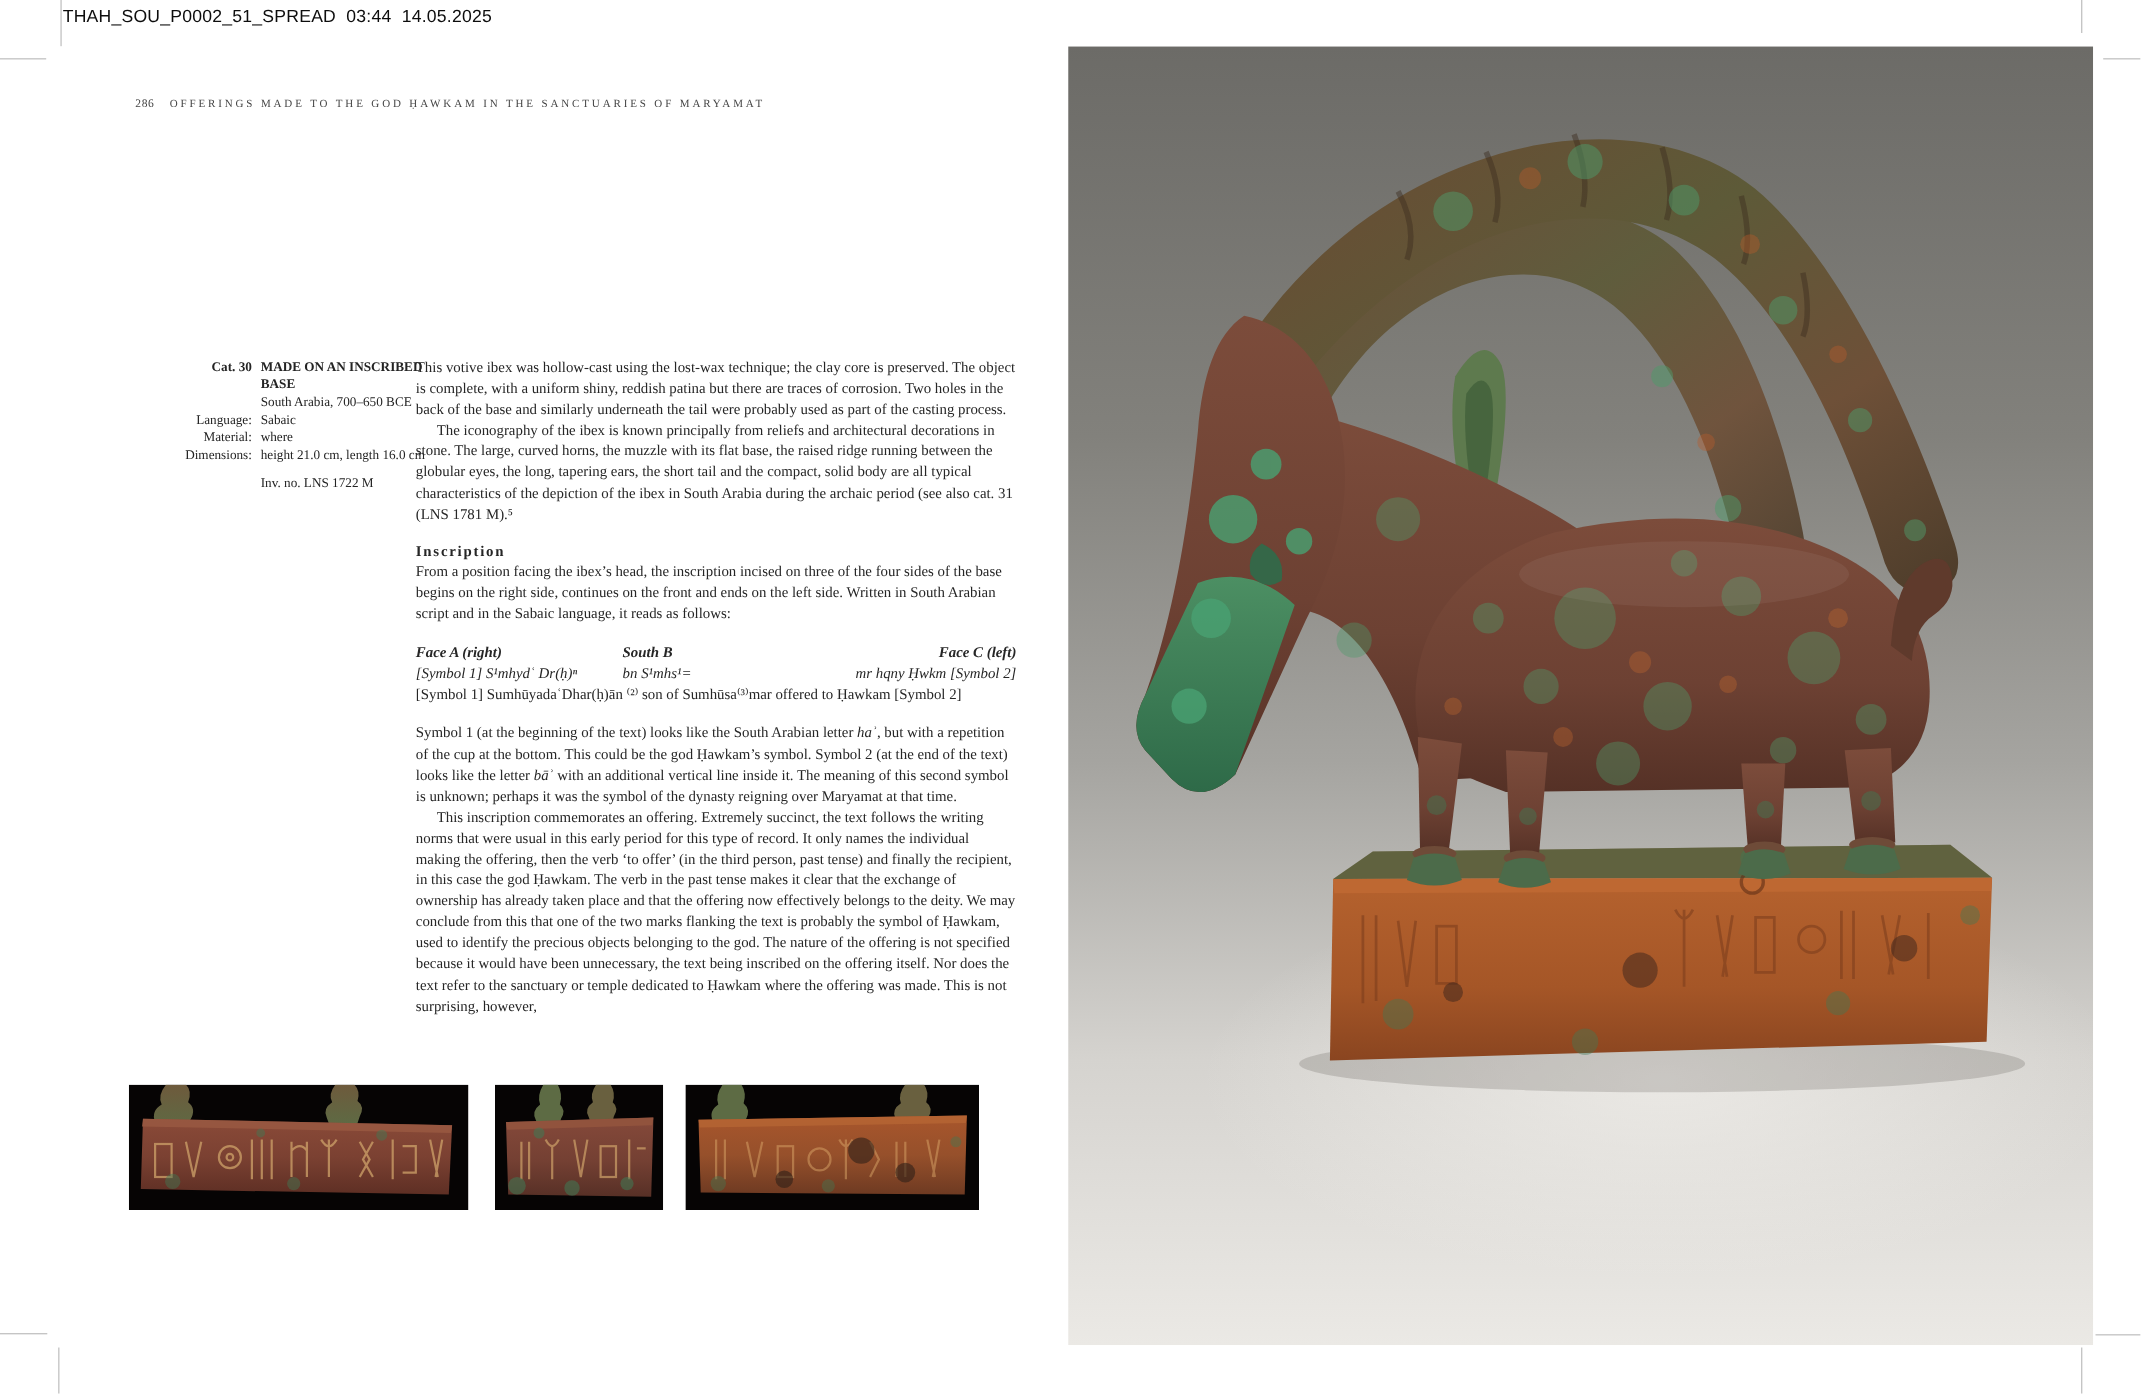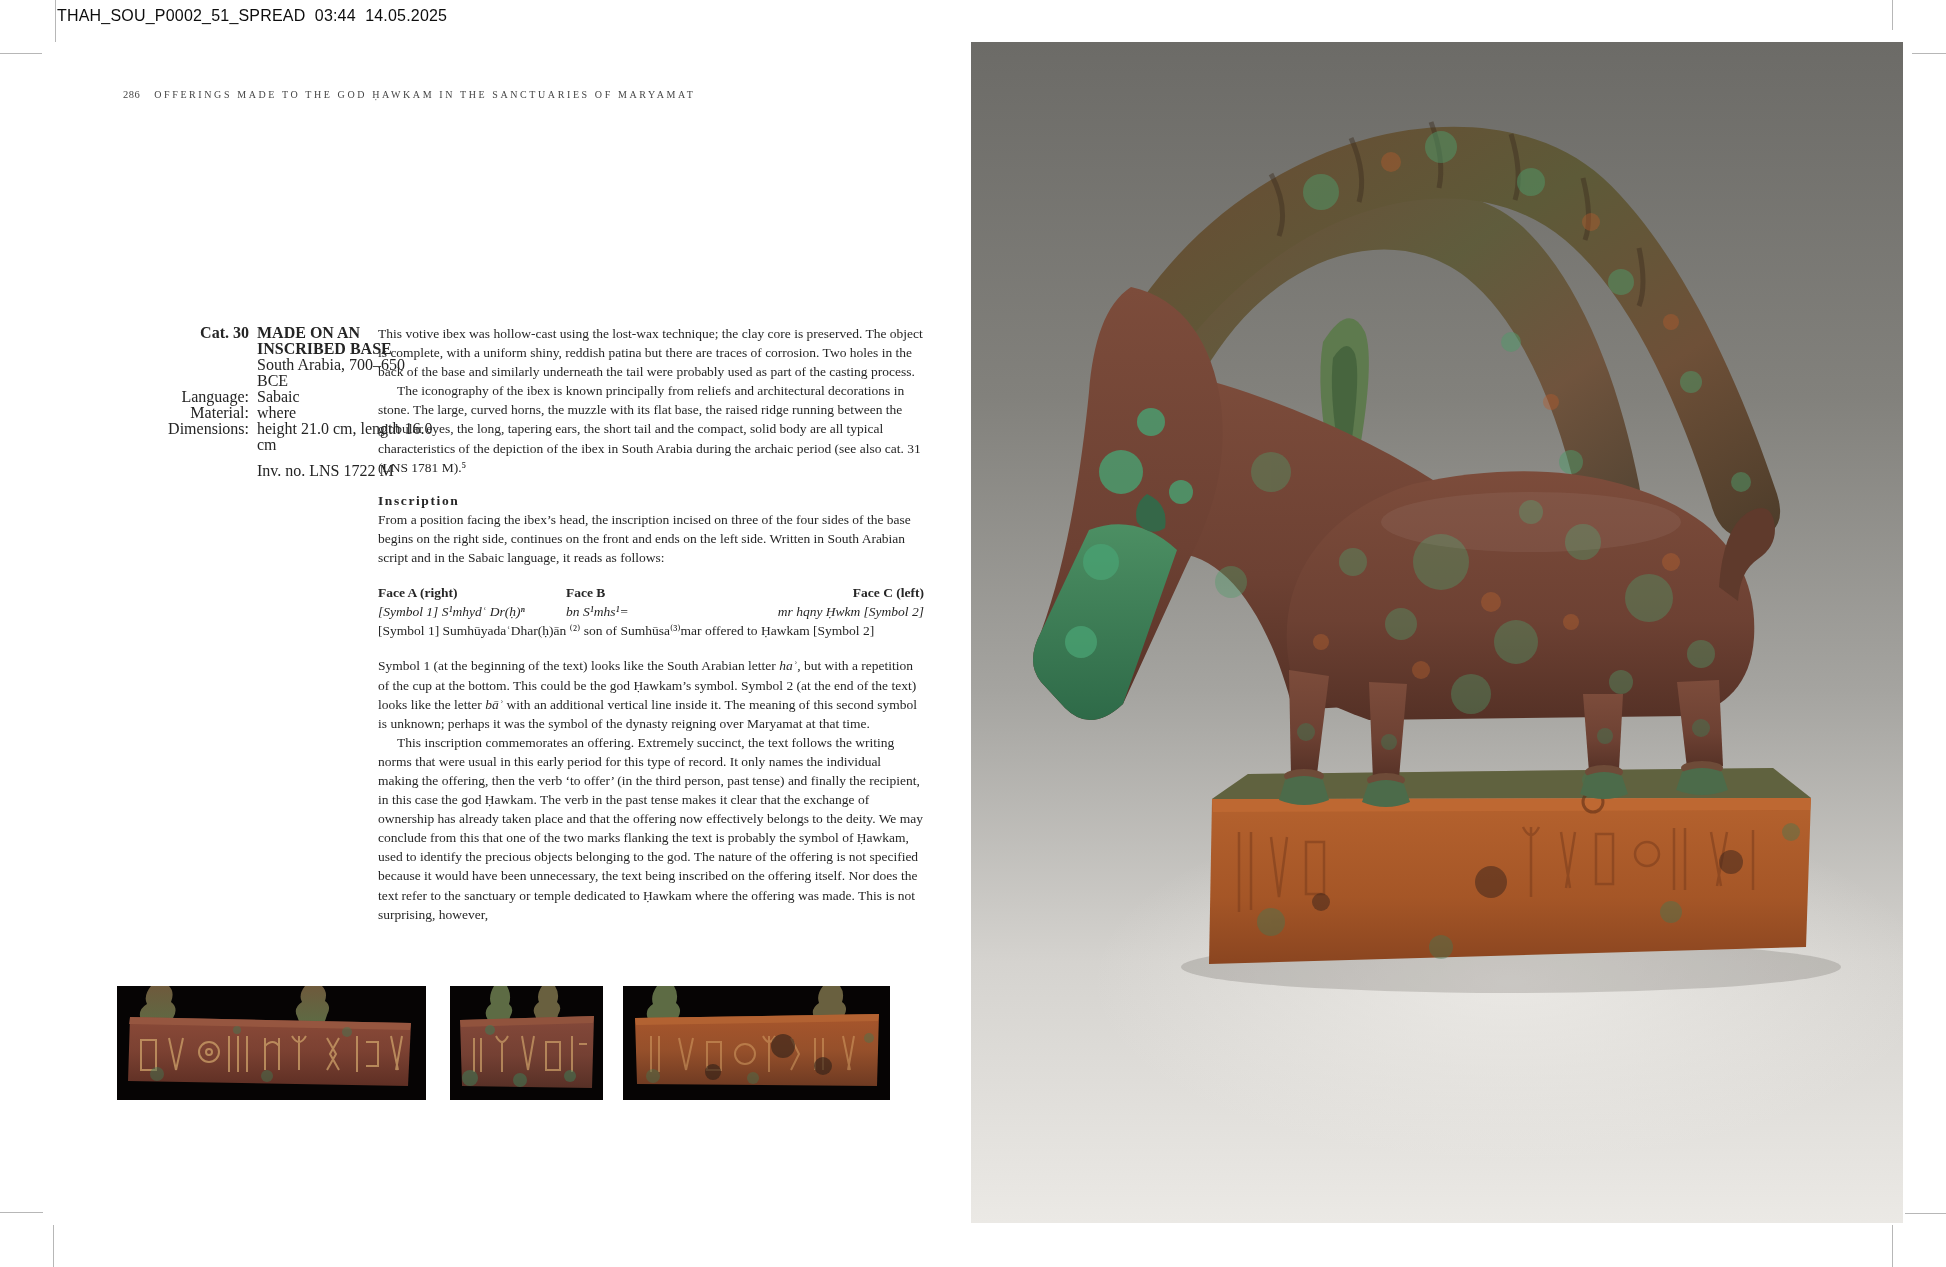--- a/index.html
+++ b/index.html
@@ -14,38 +14,38 @@
     left:57px;top:7px;font-family:"Liberation Sans","DejaVu Sans",sans-serif;
     font-size:16px;color:#0d0d0d;letter-spacing:.2px;white-space:pre;
   }
   
   .crop{background:#b7b7b7;}
   
   .running-head{left:96px;top:88px;font-size:11.5px;color:#454545;white-space:nowrap;}
   .running-head .pagenum{font-size:10.5px;margin-right:14px;letter-spacing:.5px;margin-left:27px;}
   .running-head .rh-title{letter-spacing:2.6px;font-size:10px;}
   
-  .cat-block{left:108px;top:325px;width:330px;font-size:16px;line-height:16px;color:#242424;}
+  .cat-block{left:88px;top:325px;width:330px;font-size:12px;line-height:16px;color:#242424;}
   .cat-row{display:flex;}
   .cat-label{width:141px;text-align:right;flex:0 0 141px;}
   .cat-value{margin-left:8px;width:215px;}
   .cat-title-val{width:172px;font-weight:bold;}
   .bold{font-weight:bold;}
   .cat-inv{margin-top:10px;}
   
   .main-col{left:366px;top:324px;width:546px;font-size:13.5px;line-height:19.1px;color:#262626;margin-left:12px;}
   .main-col p{margin:0;}
   .indent{text-indent:19px;}
   .insc-head{font-weight:bold;letter-spacing:1.6px;margin-top:14px !important;}
   .insc-table{margin-top:16px;}
   .t-row{display:flex;}
   .t-c1{width:188px;flex:0 0 188px;}
   .t-c2{width:96px;flex:0 0 96px;}
   .t-c3{flex:1;text-align:right;}
-  .t-head{font-weight:bold;}
+  .t-head{font-weight:bold;font-style:italic;}
   .t-translit{font-style:italic;}
   .p4{margin-top:16px !important;}
   .it{font-style:italic;}
   
   .fig{overflow:hidden;}
   .fig svg{display:block;}
 </style>
 </head>
 <body>
 
@@ -93,21 +93,21 @@
 
 <div class="abs main-col">
   <p>This votive ibex was hollow-cast using the lost-wax technique; the clay core is preserved. The object is complete, with a uniform shiny, reddish patina but there are traces of corrosion. Two holes in the back of the base and similarly underneath the tail were probably used as part of the casting process.</p>
   <p class="indent">The iconography of the ibex is known principally from reliefs and architectural decorations in stone. The large, curved horns, the muzzle with its flat base, the raised ridge running between the globular eyes, the long, tapering ears, the short tail and the compact, solid body are all typical characteristics of the depiction of the ibex in South Arabia during the archaic period (see also cat. 31 (LNS 1781 M).⁵</p>
   <p class="insc-head">Inscription</p>
   <p>From a position facing the ibex’s head, the inscription incised on three of the four sides of the base begins on the right side, continues on the front and ends on the left side. Written in South Arabian script and in the Sabaic language, it reads as follows:</p>
 
   <div class="insc-table">
     <div class="t-row t-head">
       <div class="t-c1">Face A (right)</div>
-      <div class="t-c2">Face B</div>
+      <div class="t-c2">South B</div>
       <div class="t-c3">Face C (left)</div>
     </div>
     <div class="t-row t-translit">
       <div class="t-c1">[Symbol 1] S¹mhydʿ Dr(ḥ)ⁿ</div>
       <div class="t-c2">bn S¹mhs¹=</div>
       <div class="t-c3">mr hqny Ḥwkm [Symbol 2]</div>
     </div>
     <div class="t-row">
       <div>[Symbol 1] SumhūyadaʿDhar(ḥ)ān ⁽²⁾ son of Sumhūsa⁽³⁾mar offered to Ḥawkam [Symbol 2]</div>
     </div>

